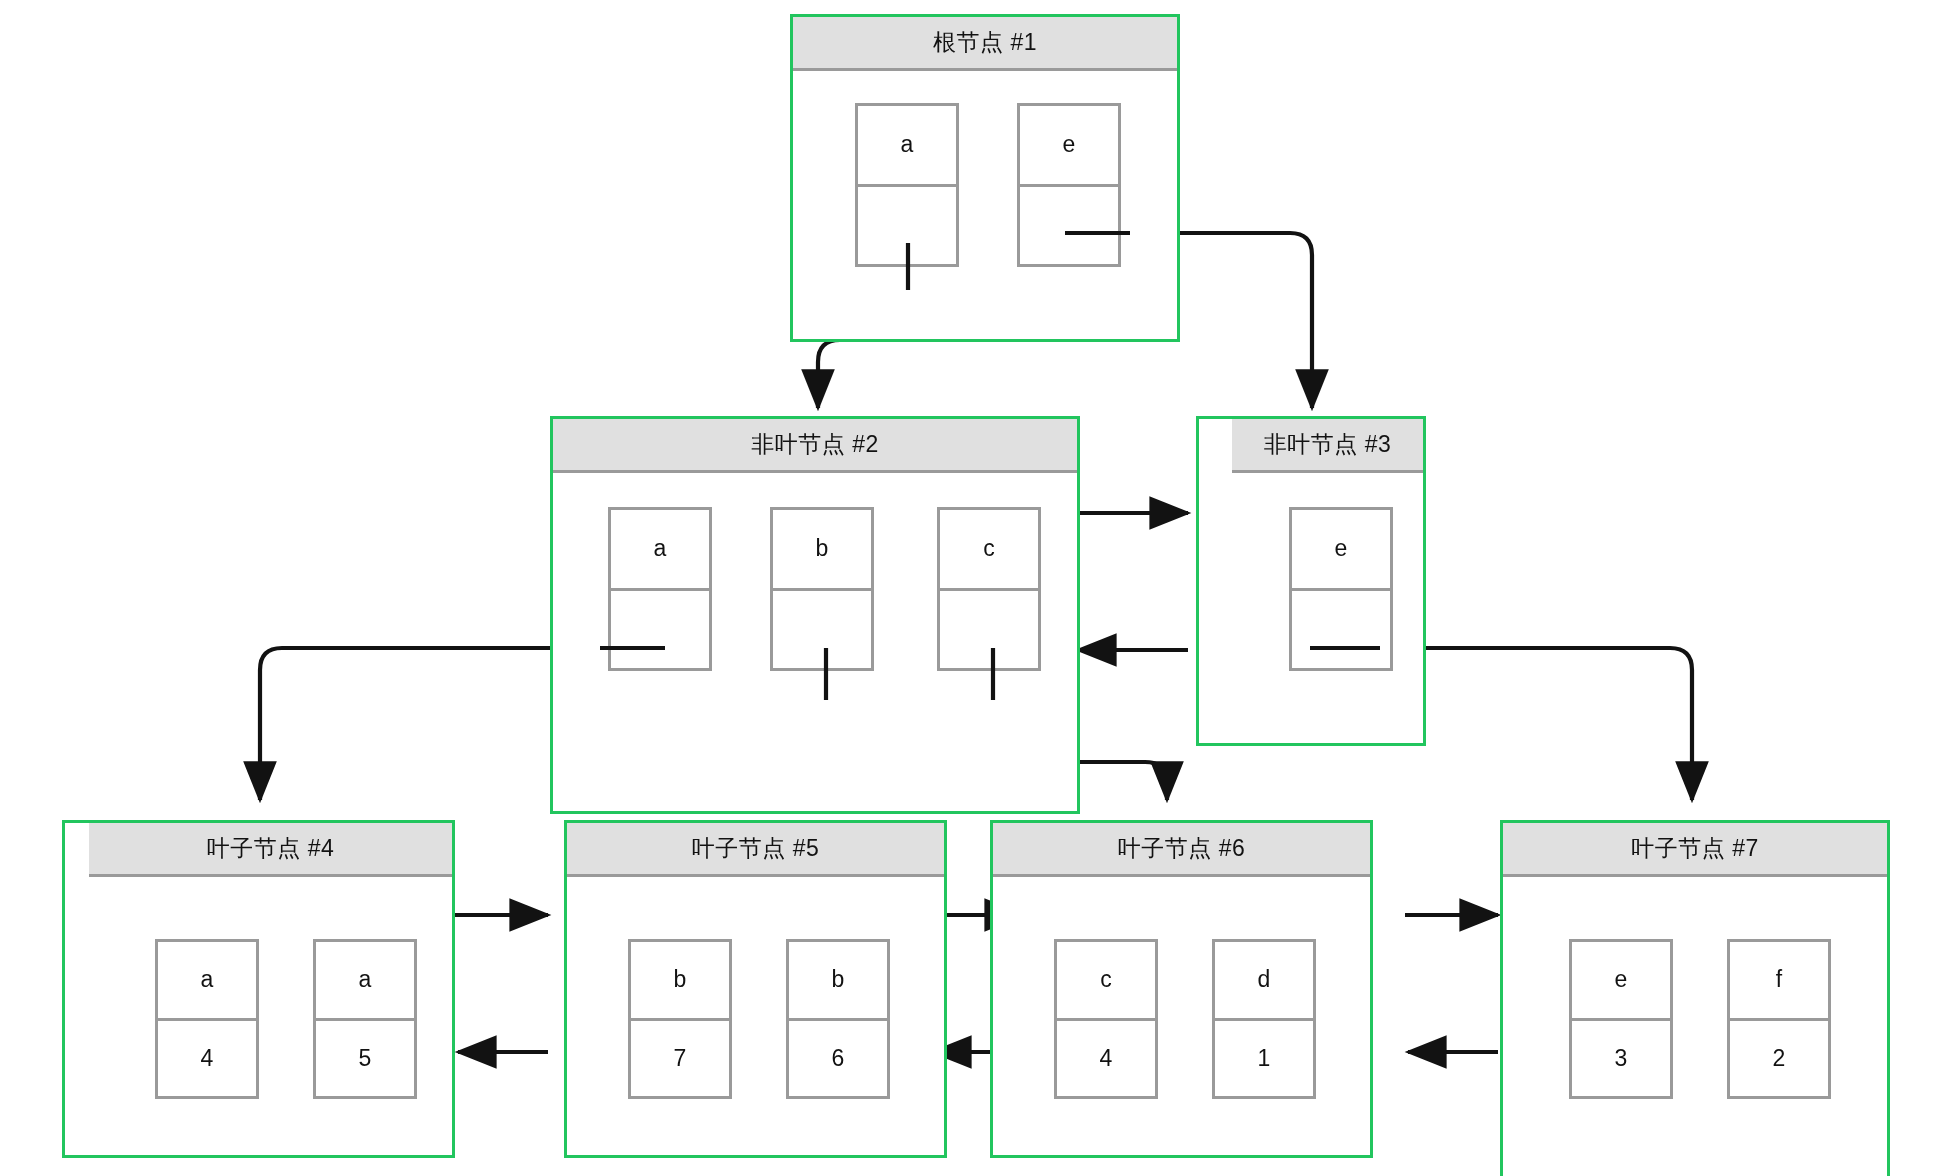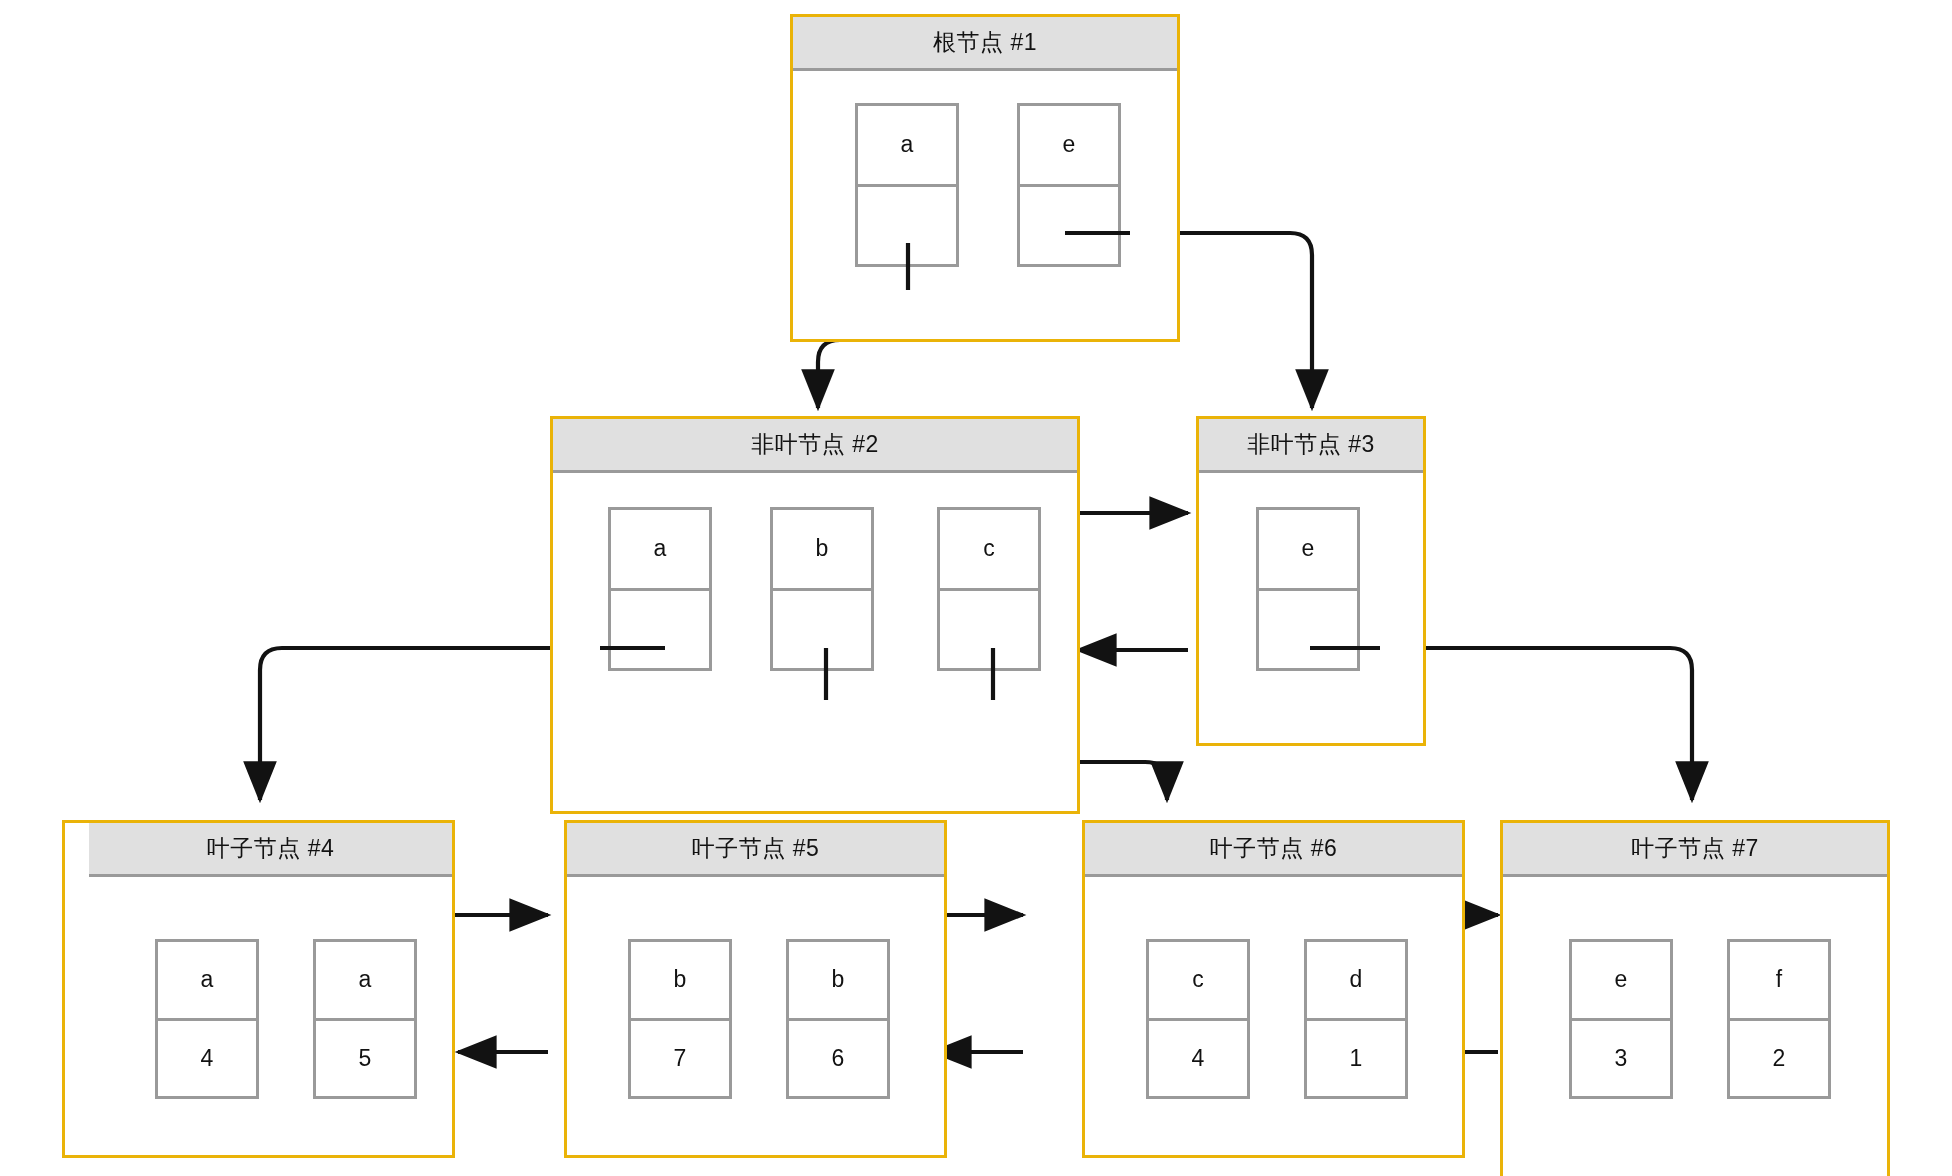--- a/index.html
+++ b/index.html
@@ -20,21 +20,21 @@
   svg.layer {
     position: absolute;
     left: 0;
     top: 0;
     width: 1952px;
     height: 1176px;
   }
   .node-box {
     position: absolute;
     box-sizing: border-box;
-    border: 3px solid #eab308;
+    border: 3px solid #22c55e;
     background: #ffffff;
   }
   .node-header {
     box-sizing: border-box;
     height: 54px;
     background: #e0e0e0;
     border-bottom: 3px solid #9a9a9a;
     display: flex;
     align-items: center;
     justify-content: center;
@@ -152,21 +152,21 @@
         <div class="cell-key">b</div>
         <div class="cell-val blank"></div>
       </div>
       <div class="cell" style="left:384px; top:34px; width:104px; height:164px;">
         <div class="cell-key">c</div>
         <div class="cell-val blank"></div>
       </div>
     </div>
   </div>
 
-  <div class="node-box" style="left:1196px; top:416px; width:230px; height:330px;">
+  <div class="node-box" style="left:1196px; top:416px; width:230px; height:330px;padding-left:33px;">
     <div class="node-header">非叶节点 #3</div>
     <div class="node-body" style="height:270px;">
       <div class="cell" style="left:57px; top:34px; width:104px; height:164px;">
         <div class="cell-key">e</div>
         <div class="cell-val blank"></div>
       </div>
     </div>
   </div>
 
   <div class="node-box" style="left:62px; top:820px; width:393px; height:338px;padding-left:24px;">
@@ -190,21 +190,21 @@
         <div class="cell-key">b</div>
         <div class="cell-val">7</div>
       </div>
       <div class="cell" style="left:219px; top:62px; width:104px; height:160px;">
         <div class="cell-key">b</div>
         <div class="cell-val">6</div>
       </div>
     </div>
   </div>
 
-  <div class="node-box" style="left:1082px; top:820px; width:383px; height:338px;">
+  <div class="node-box" style="left:990px; top:820px; width:383px; height:338px;">
     <div class="node-header">叶子节点 #6</div>
     <div class="node-body" style="height:278px;">
       <div class="cell" style="left:61px; top:62px; width:104px; height:160px;">
         <div class="cell-key">c</div>
         <div class="cell-val">4</div>
       </div>
       <div class="cell" style="left:219px; top:62px; width:104px; height:160px;">
         <div class="cell-key">d</div>
         <div class="cell-val">1</div>
       </div>

